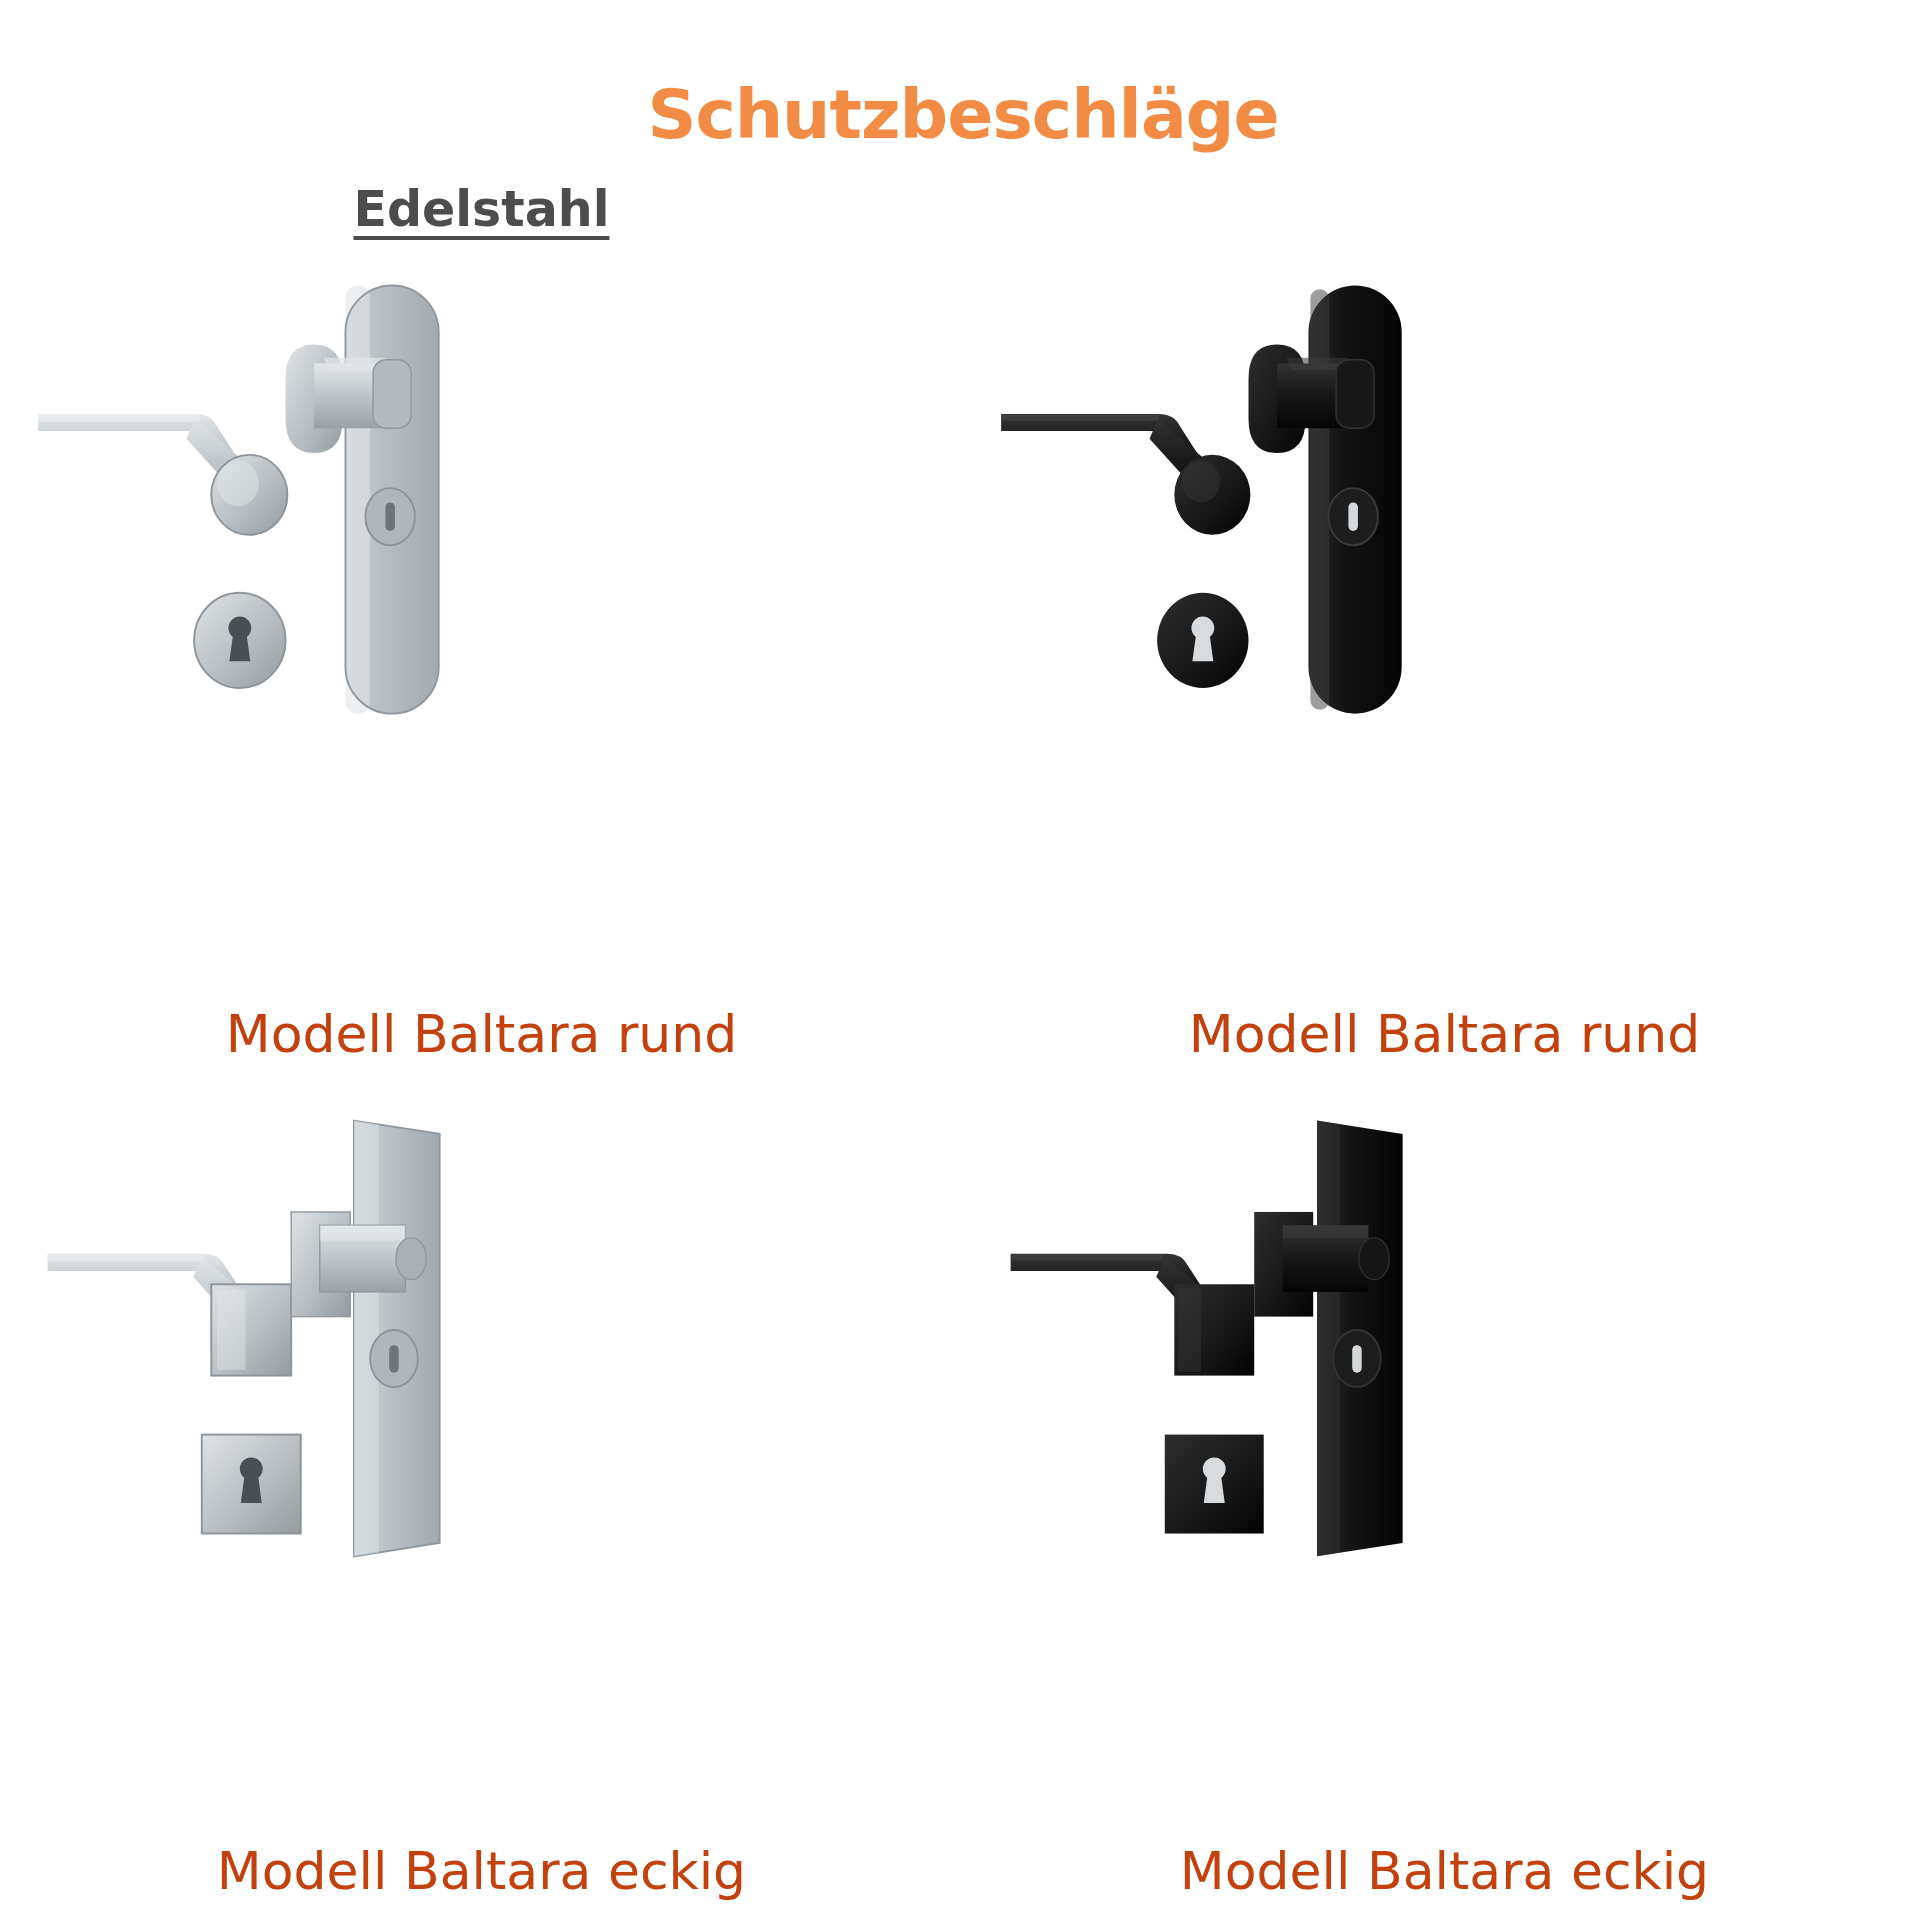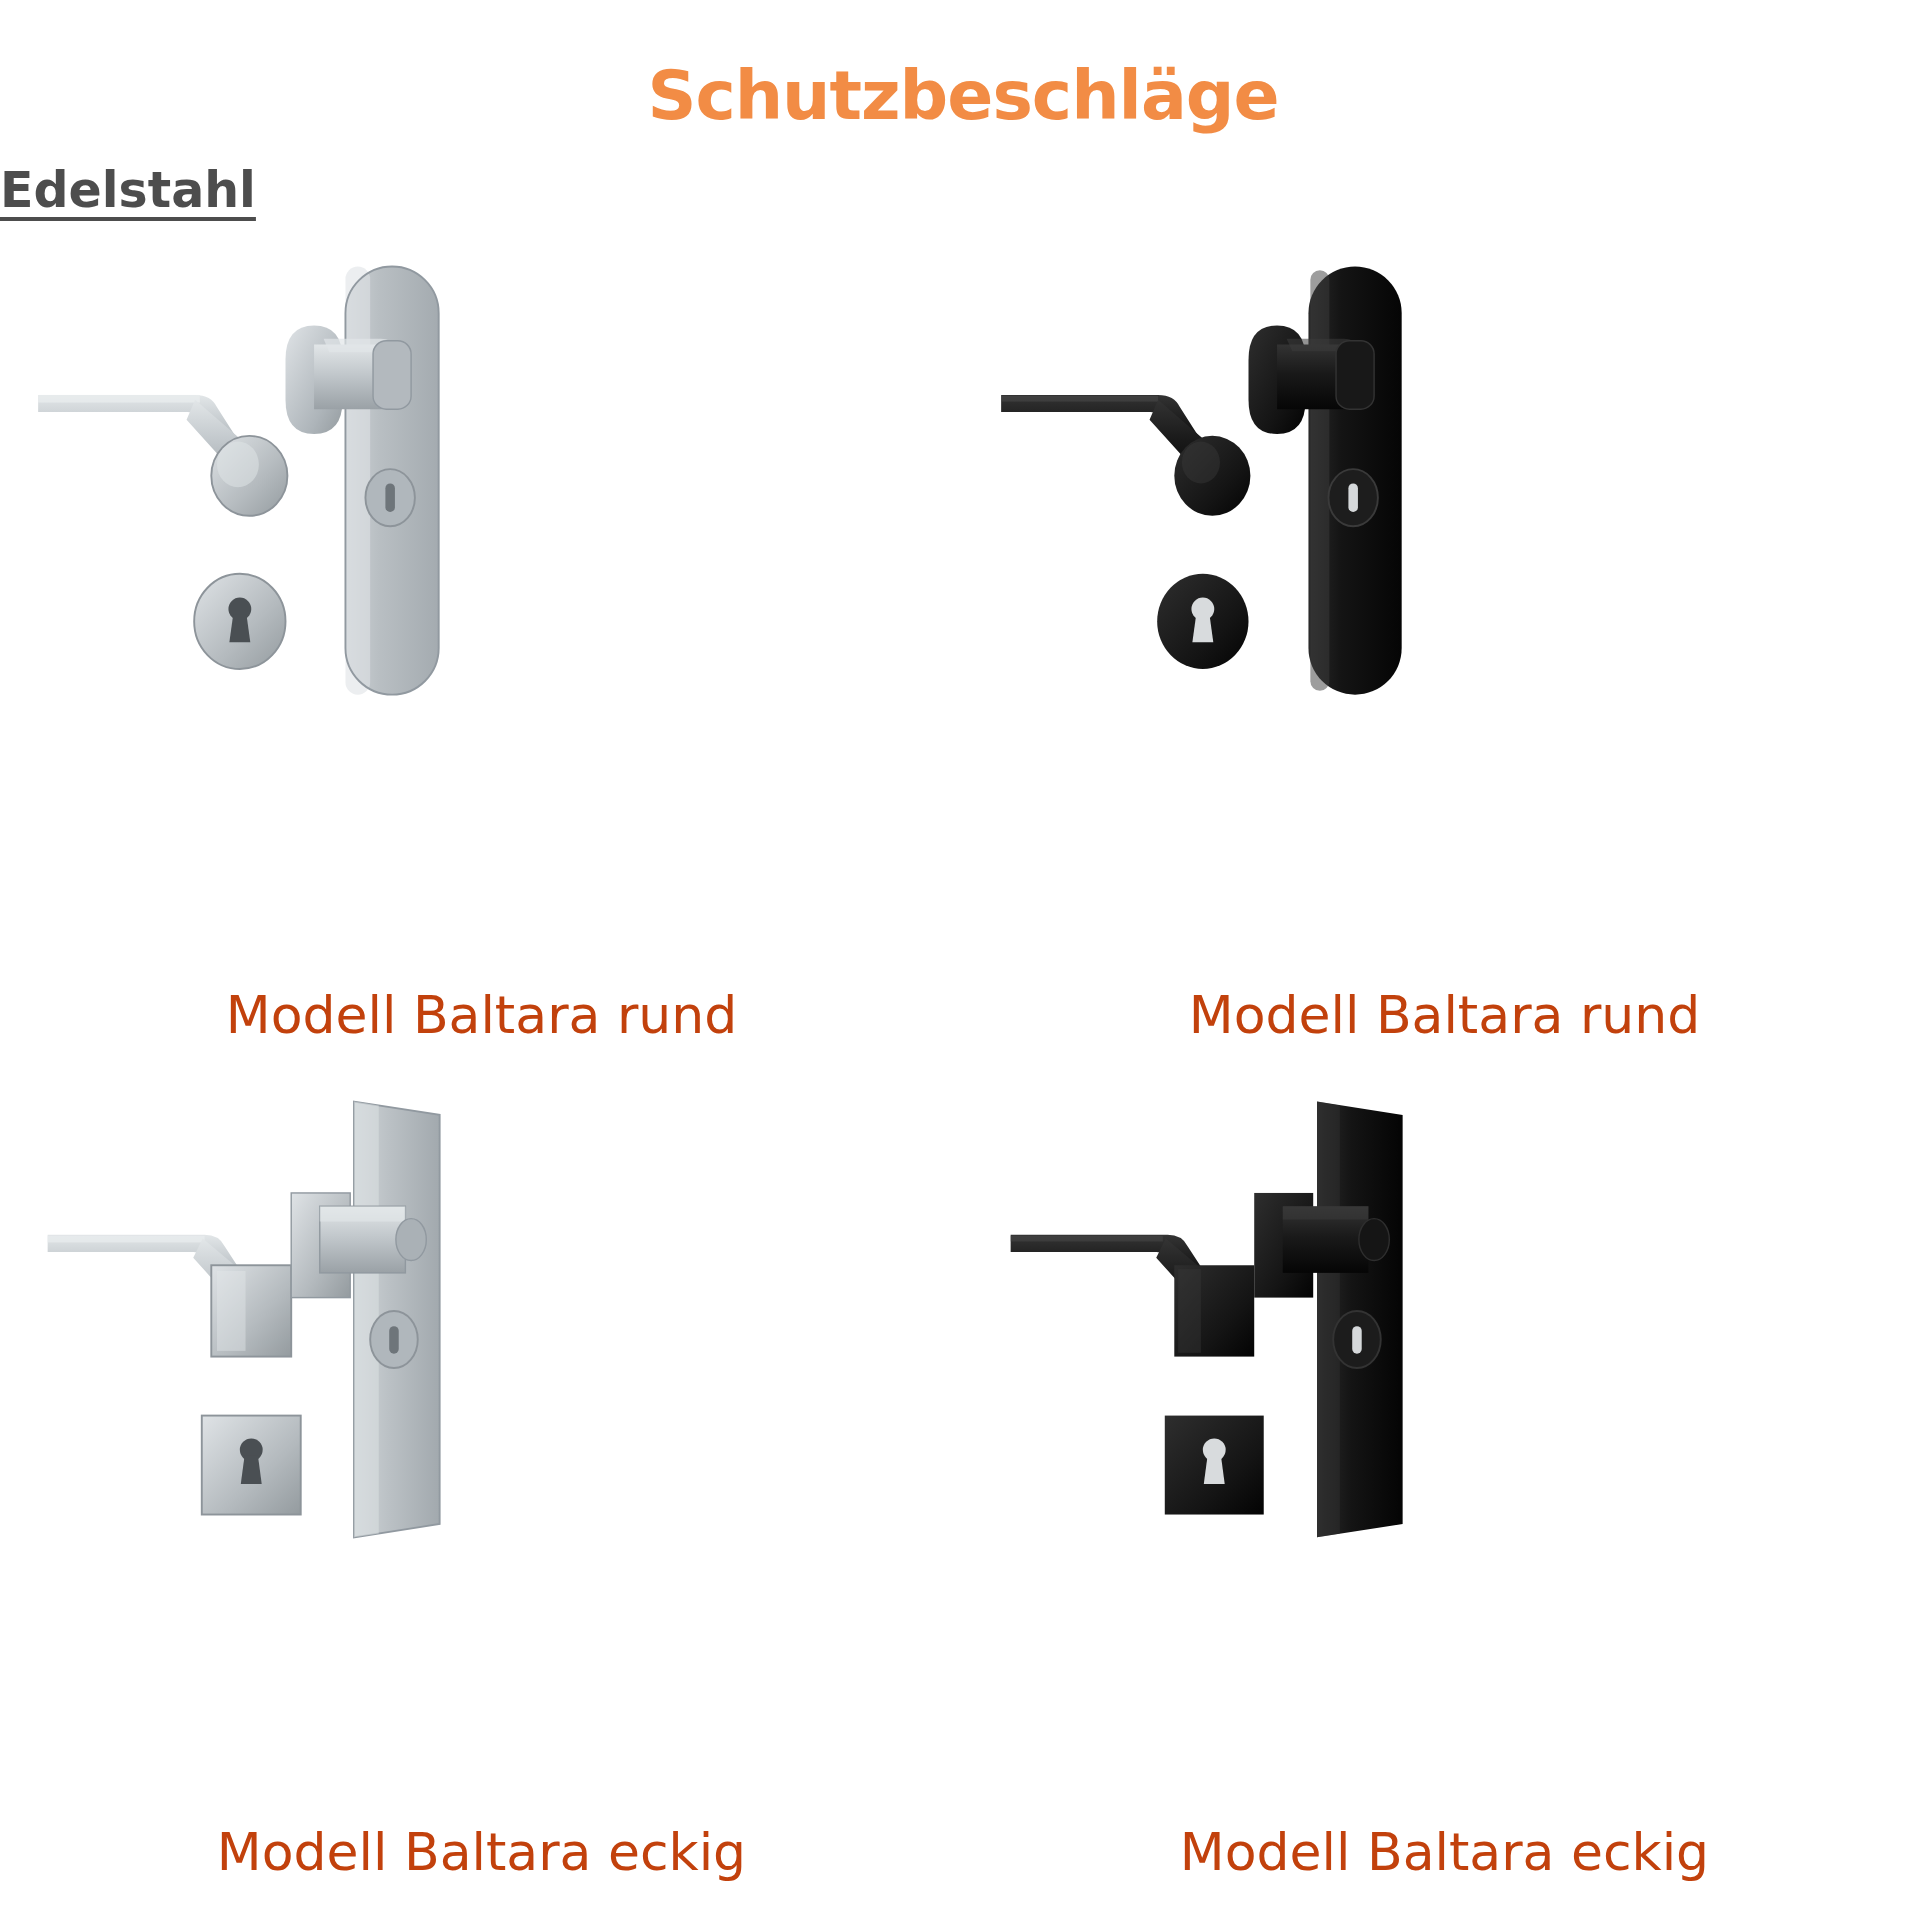--- a/index.html
+++ b/index.html
@@ -20,34 +20,34 @@
     height: 1926px;
     position: relative;
     box-sizing: border-box;
   }
   .title {
     text-align: center;
     font-size: 68px;
     font-weight: bold;
     color: #f28c45;
     letter-spacing: -1px;
-    padding-top: 59px;
+    padding-top: 78px;
     line-height: 1.1;
   }
   .columns {
     display: flex;
     width: 100%;
     margin-top: 28.5px;
   }
   .col {
     width: 50%;
     box-sizing: border-box;
   }
   .col-head {
-    text-align: left;
+    text-align: center;
     font-size: 49px;
     font-weight: bold;
     color: #4d4d4d;
     text-decoration: underline;
     text-underline-offset: 9.5px;
     text-decoration-thickness: 3.8px;
   }
   .grid {
     display: grid;
     grid-template-columns: 1fr 1fr;

